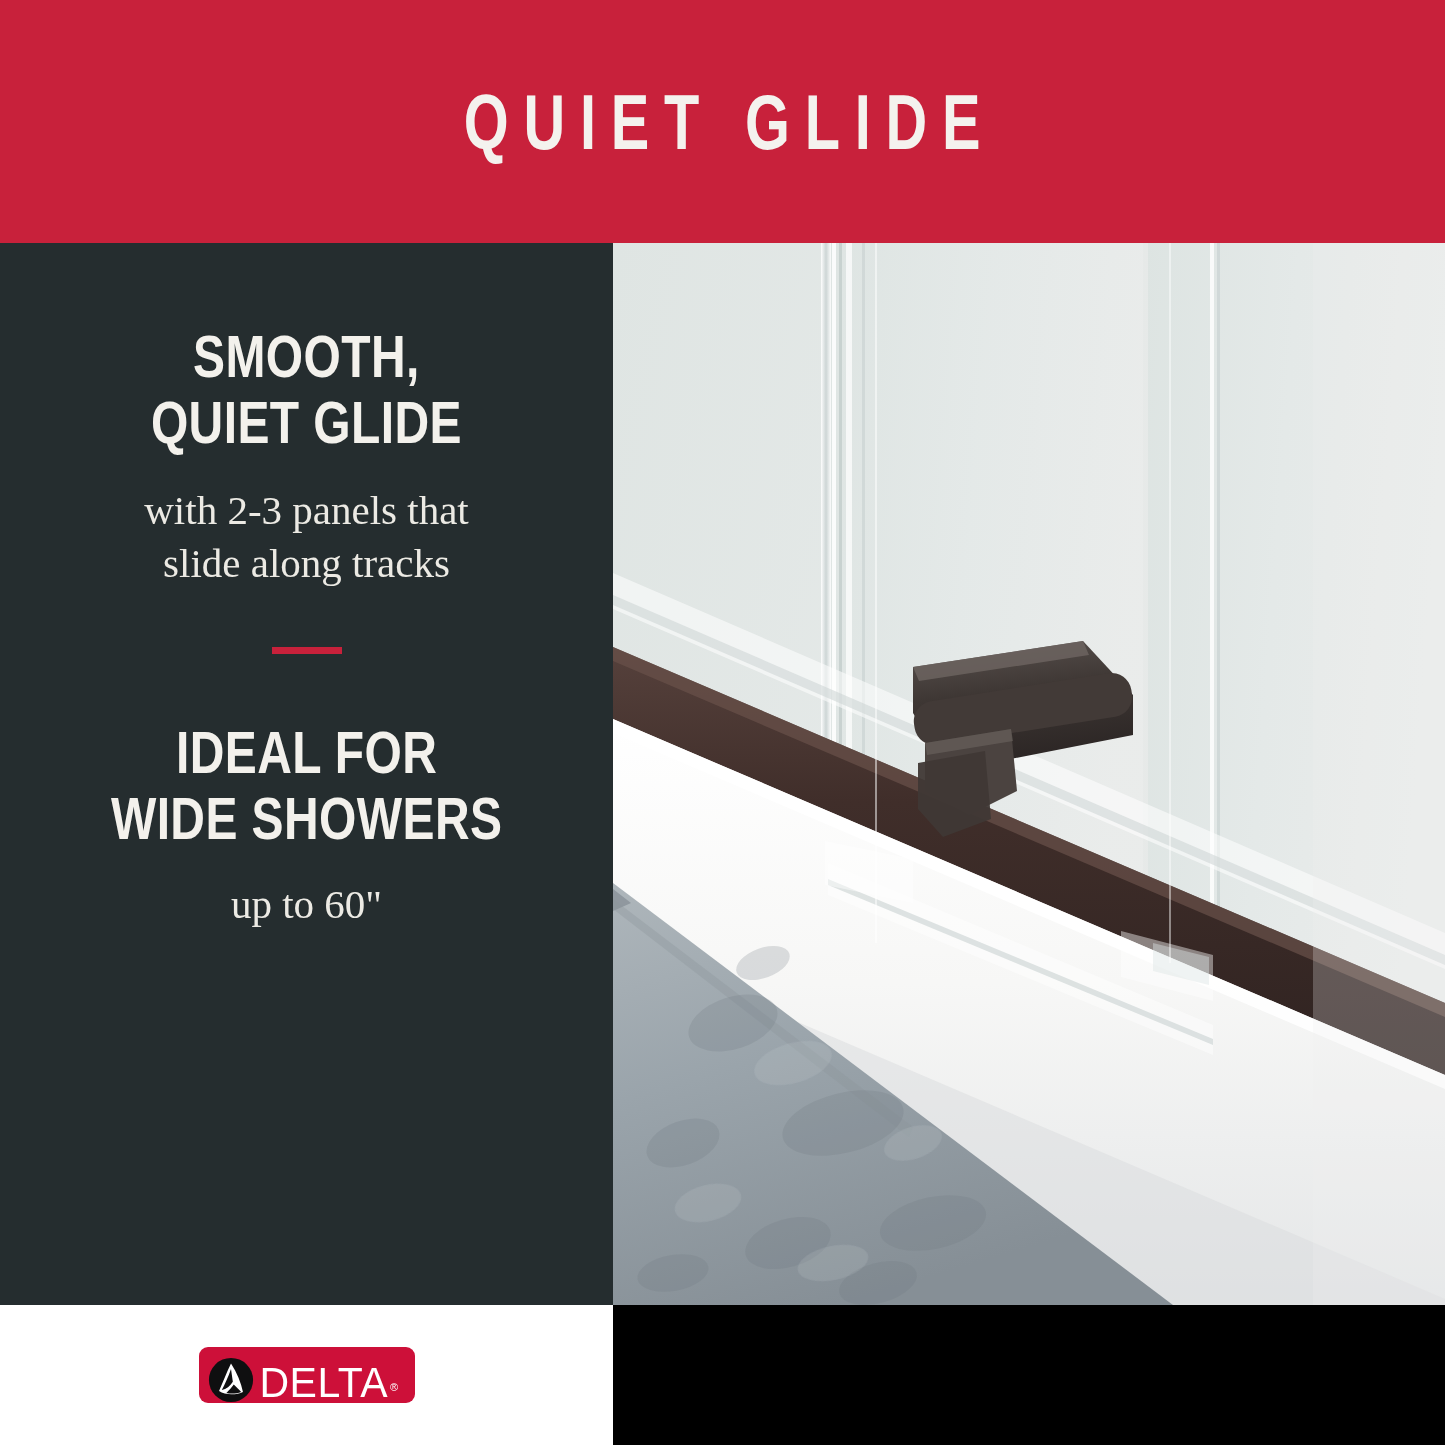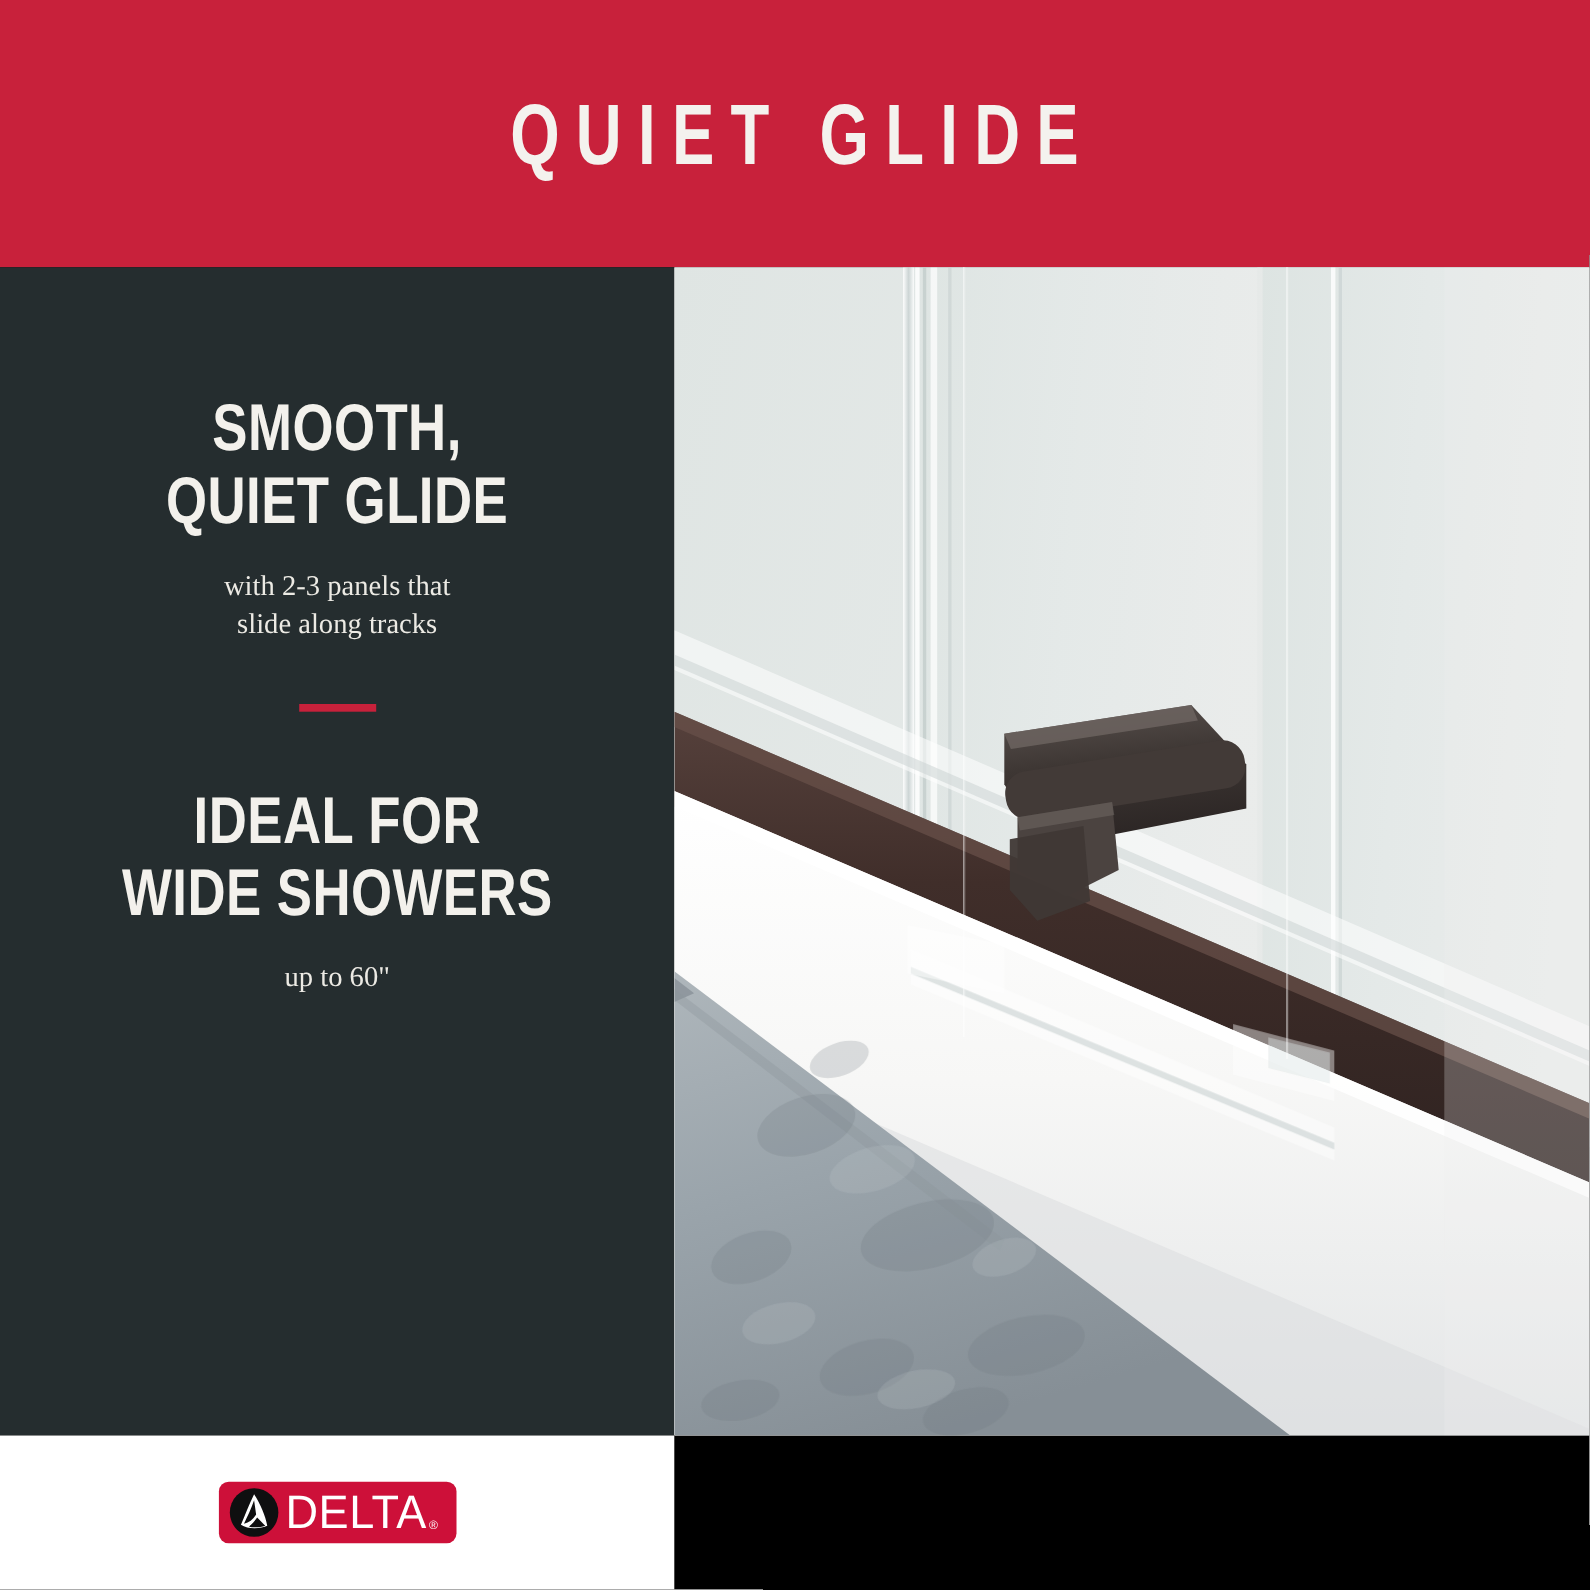--- a/index.html
+++ b/index.html
@@ -43,41 +43,41 @@
     width:1445px; height:1062px;
   }
 
   
   .left-panel {
     position:absolute; left:0; top:0;
     width:613px; height:1062px;
     background:#252d2f;
     display:flex; flex-direction:column;
     align-items:center; justify-content:flex-start;
-    padding-top:113px;
+    padding-top:81px;
   }
 
   .heading {
     color:#f3f1ec;
     font-family:"Liberation Sans", sans-serif;
     font-weight:bold;
     font-size:60px;
     line-height:1.10;
     letter-spacing:0.5px;
     text-align:center;
     transform:scaleX(0.80);
     transform-origin:center center;
     white-space:pre-line;
   }
 
   .subtext {
     color:#eceae4;
     font-family:"Liberation Serif", serif;
     font-weight:normal;
-    font-size:26px;
+    font-size:41px;
     line-height:1.30;
     text-align:center;
     white-space:pre-line;
     margin-top:28px;
   }
 
   .divider {
     width:70px; height:7px;
     background:#c8213b;
     margin-top:56px;
@@ -112,21 +112,21 @@
     width:832px; height:140px;
     background:#f2f1ed;
     display:flex; align-items:center; justify-content:center;
   }
 
   .delta-logo {
     position:relative;
     width:216px; height:56px;
     background:#cd1039;
     border-radius:9px;
-    display:flex; align-items:center;
+    display:flex; align-items:flex-end;
     padding-left:9px;
   }
   .delta-mark { width:46px; height:46px; flex:0 0 auto; }
   .delta-word {
     color:#ffffff;
     font-family:"Liberation Sans", sans-serif;
     font-size:41px;
     font-weight:normal;
     letter-spacing:0.5px;
     line-height:1;

